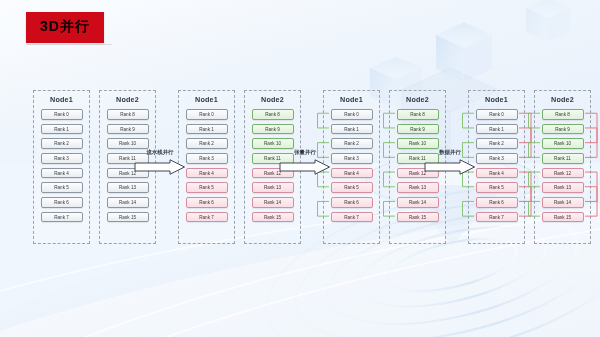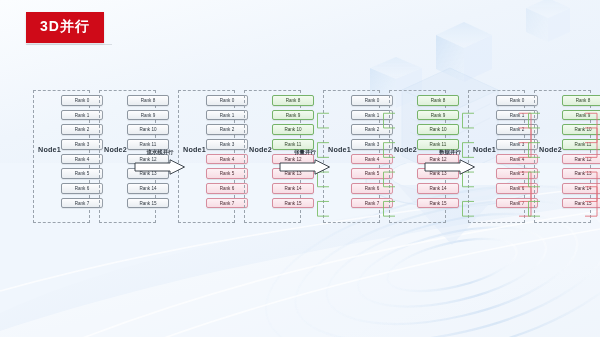--- a/index.html
+++ b/index.html
@@ -18,43 +18,43 @@
       linear-gradient(165deg,#fbfdff 0%,#eff5fc 28%,#e9f1fb 55%,#eef4fc 78%,#f6fafe 100%);
   }
   .bg-swirls{ position:absolute; left:0; bottom:-6px; width:600px; height:180px; }
   .bg-cubes{ position:absolute; right:0; top:0; width:260px; height:120px; }
   .bg-rack{ position:absolute; left:380px; top:60px; width:140px; height:185px; opacity:.55;}
 
   
   #title-badge{
     position:absolute; left:26px; top:12px;
     background:#cf0a18;
-    color:#ffffff;
+    color:#000000;
     font-size:14px;
     font-weight:bold;
     letter-spacing:1px;
     padding:6px 14px 7px 14px;
     z-index:5;
     box-shadow:0 1px 2px rgba(0,0,0,.12);
   }
   #title-underline{
     position:absolute; left:26px; top:44px; width:86px; height:1px;
     background:#d8dde3; z-index:4;
   }
 
   
   #diagram{ position:absolute; inset:0; z-index:3; }
 
   .stage{ position:absolute; top:90px; display:flex; gap:9px; }
   .node-col{
     width:57px;
     border:1px dashed #9aa3ad;
     background:rgba(255,255,255,0.10);
-    padding:4px 4px 14px 4px;
-    display:flex; flex-direction:row; align-items:center;
+    padding:4px 4px 21px 4px;
+    display:flex; flex-direction:column; align-items:center;
   }
   .node-title{
     font-size:7.2px; color:#2d3640; font-weight:bold;
     margin-bottom:5px; letter-spacing:.2px;
   }
   .rank-list{ display:flex; flex-direction:column; gap:4.2px; width:100%; align-items:center; }
   .rank{
     width:42px; height:10.5px; line-height:10.5px; text-align:center;
     font-size:4.6px; color:#333b44;
     border-radius:2px;

